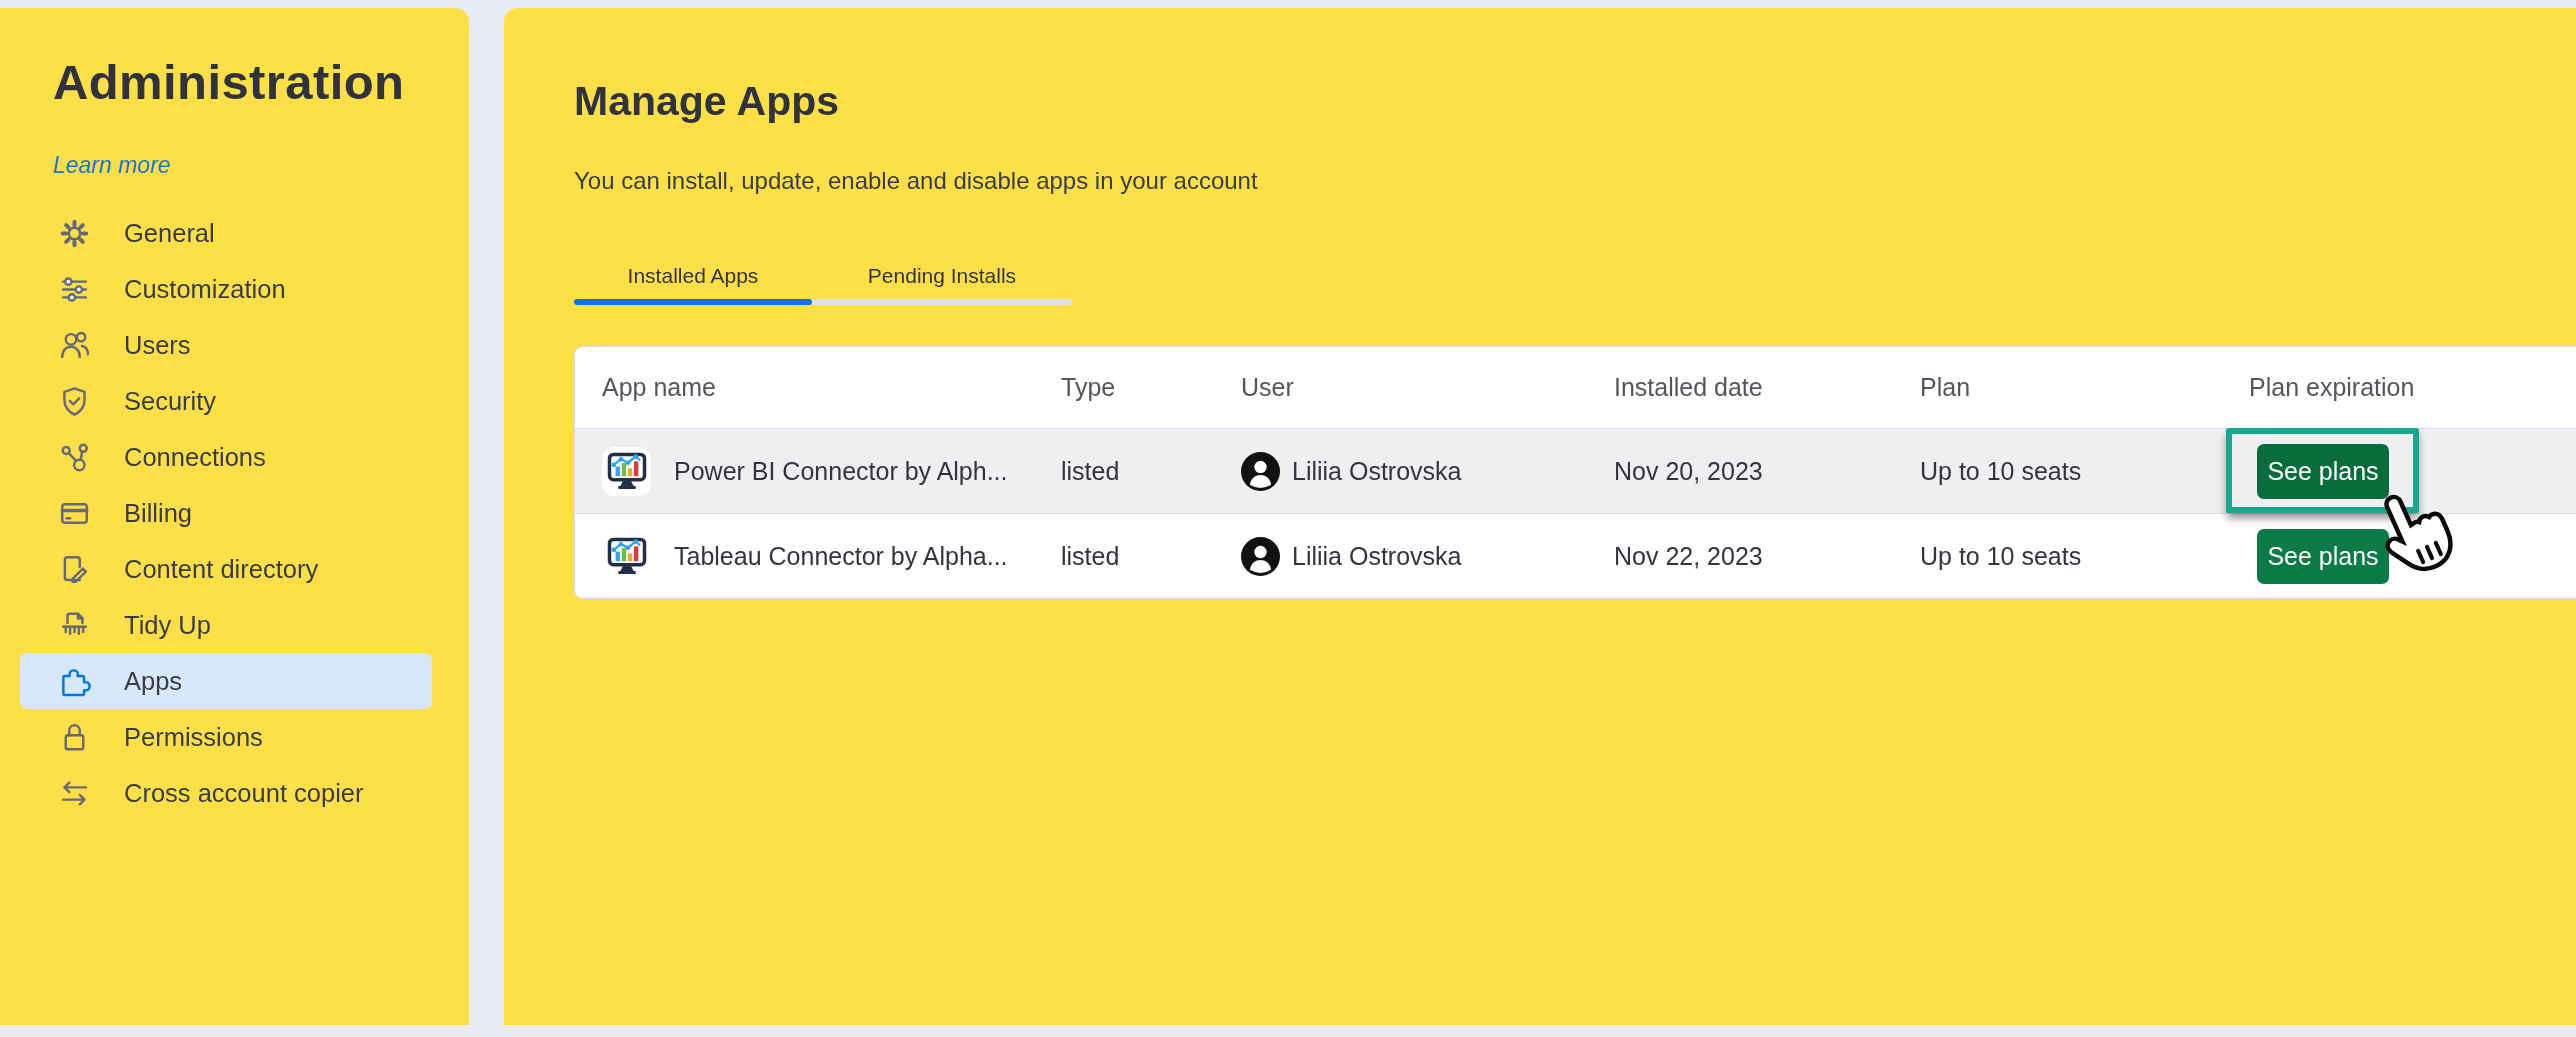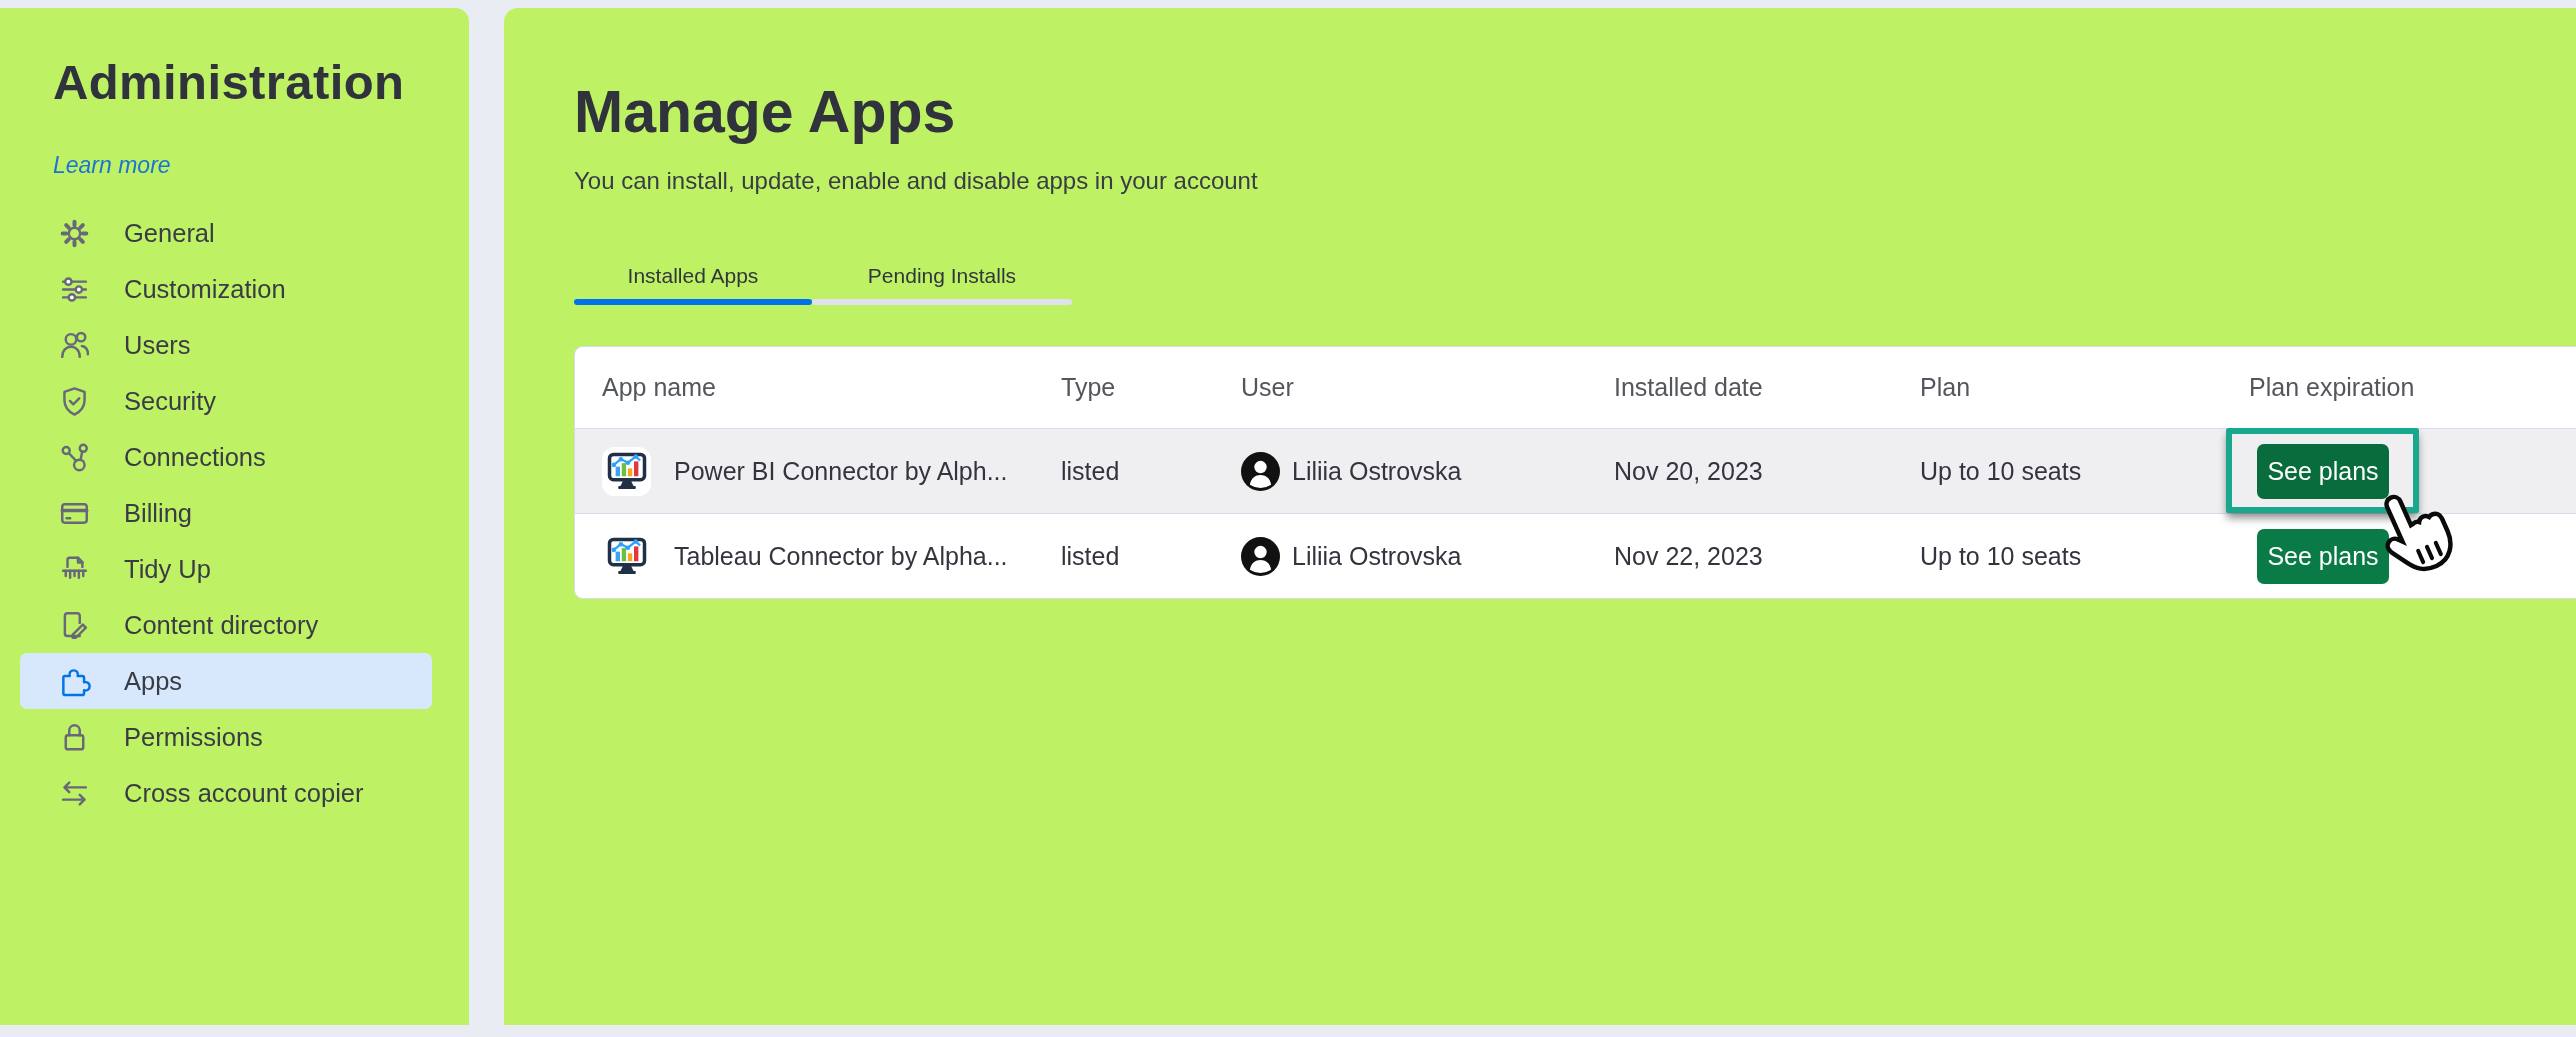--- a/index.html
+++ b/index.html
@@ -2,35 +2,35 @@
 <html style="font-size:14px"><head>
 <meta charset="utf-8">
 <style>
   * { margin:0; padding:0; box-sizing:border-box; }
   html,body { width:2576px; height:1037px; }
   body {
     font-family:"Liberation Sans","DejaVu Sans",sans-serif;
     background:#EAECF4; overflow:hidden; position:relative;
     color:#323338;
   }
-  .panel { background:#bef264; position:absolute; top:8px; bottom:12px; }
+  .panel { background:#fde047; position:absolute; top:8px; bottom:12px; }
   
   .sidebar { left:0; width:469px; border-radius:0 14px 0 0; padding:46px 0 0 53px; }
   .sb-title { font-size:49px; font-weight:600; letter-spacing:0.4px; color:#30323c; }
   .sb-learnmore { display:inline-block; margin-top:42px; font-size:23px; color:#1B74D4; text-decoration:none; cursor:pointer;font-style:italic; }
   .nav { list-style:none; margin:26.4px 0 0 -33px; width:412px; }
   .nav-item { height:56px; display:flex; align-items:center; gap:32px; padding-left:37px; border-radius:7px; cursor:pointer; }
   .nav-item.selected { background:#D7E8FC; }
   .nav-icon { width:35px; height:35px; flex:0 0 35px; display:flex; align-items:center; justify-content:center; }
   .nav-icon svg { width:35px; height:35px; stroke:#676879; fill:none; stroke-width:2.8; stroke-linecap:round; stroke-linejoin:round; }
   .nav-item.selected .nav-icon svg { stroke:#0073EA; stroke-width:3.1; }
   .nav-label { font-size:25.5px; color:#3a3c45; }
   
   .main { left:504px; right:0; width:2072px; border-radius:14px 0 0 0; }
-  .m-title { position:absolute; left:70px; top:70px; font-size:59px; font-weight:600; color:#30323c; }
+  .m-title { position:absolute; left:70px; top:70px; font-size:41px; font-weight:600; color:#30323c; }
   .m-subtitle { position:absolute; left:70px; top:159px; font-size:24px; color:#3a3c45; }
   .tabs { position:absolute; left:70px; top:239px; display:flex; }
   .tab { position:relative; height:58px; display:flex; align-items:center; justify-content:center; font-size:21px; color:#33353e; cursor:pointer; }
   .tab-1 { width:238px; }
   .tab-2 { width:260px; }
   .tab .underline { position:absolute; bottom:0; left:0; right:0; height:6.2px; background:#DFE2EE; border-radius:3.5px; }
   .tab.active .underline { background:#0073EA; }
   
   .table { position:absolute; left:70px; top:338px; width:2016px; border:1.8px solid #D6DAE9; border-radius:8.8px; background:#fff; }
   .trow { display:grid; grid-template-columns:486px 180px 373px 306px 329px 1fr; align-items:center; }
@@ -113,36 +113,36 @@
             <rect x="6" y="9.5" width="28" height="21" rx="3"></rect>
             <path d="M6 16.5h28" stroke-width="4"></path>
             <path d="M11 25.5h4"></path>
           </svg>
       </span>
       <span class="nav-label">Billing</span>
     </li>
     <li class="nav-item">
       <span class="nav-icon">
         <svg viewBox="0 0 40 40">
+            <path d="M26 32H12a3 3 0 0 1-3-3V9a3 3 0 0 1 3-3h11a3 3 0 0 1 3 3v8"></path>
+            <path d="M18 30.5l11.5-11.5 3.5 3.5L21.5 34H18z"></path>
+          </svg>
+      </span>
+      <span class="nav-label">Content directory</span>
+    </li>
+    <li class="nav-item">
+      <span class="nav-icon">
+        <svg viewBox="0 0 40 40">
             <path d="M12 17V9a2.5 2.5 0 0 1 2.5-2.5H24l5 5V17"></path>
             <path d="M24 6.5V12h5"></path>
             <path d="M7 21.5h26"></path>
             <path d="M10 21.5v6M15 21.5v8M20 21.5v6M25 21.5v8M30 21.5v6"></path>
           </svg>
       </span>
       <span class="nav-label">Tidy Up</span>
-    </li>
-    <li class="nav-item">
-      <span class="nav-icon">
-        <svg viewBox="0 0 40 40">
-            <path d="M26 32H12a3 3 0 0 1-3-3V9a3 3 0 0 1 3-3h11a3 3 0 0 1 3 3v8"></path>
-            <path d="M18 30.5l11.5-11.5 3.5 3.5L21.5 34H18z"></path>
-          </svg>
-      </span>
-      <span class="nav-label">Content directory</span>
     </li>
     <li class="nav-item selected">
       <span class="nav-icon">
         <svg viewBox="0 0 44 44">
             <path d="M8 17c0-1.1.9-2 2-2h6c-1-4.5 1.5-7 5-7s6 2.5 5 7h6c1.1 0 2 .9 2 2v6c4.5-1 7 1.5 7 5s-2.5 6-7 5v4c0 1.1-.9 2-2 2H10c-1.1 0-2-.9-2-2V17z"></path>
           </svg>
       </span>
       <span class="nav-label">Apps</span>
     </li>
     <li class="nav-item">

